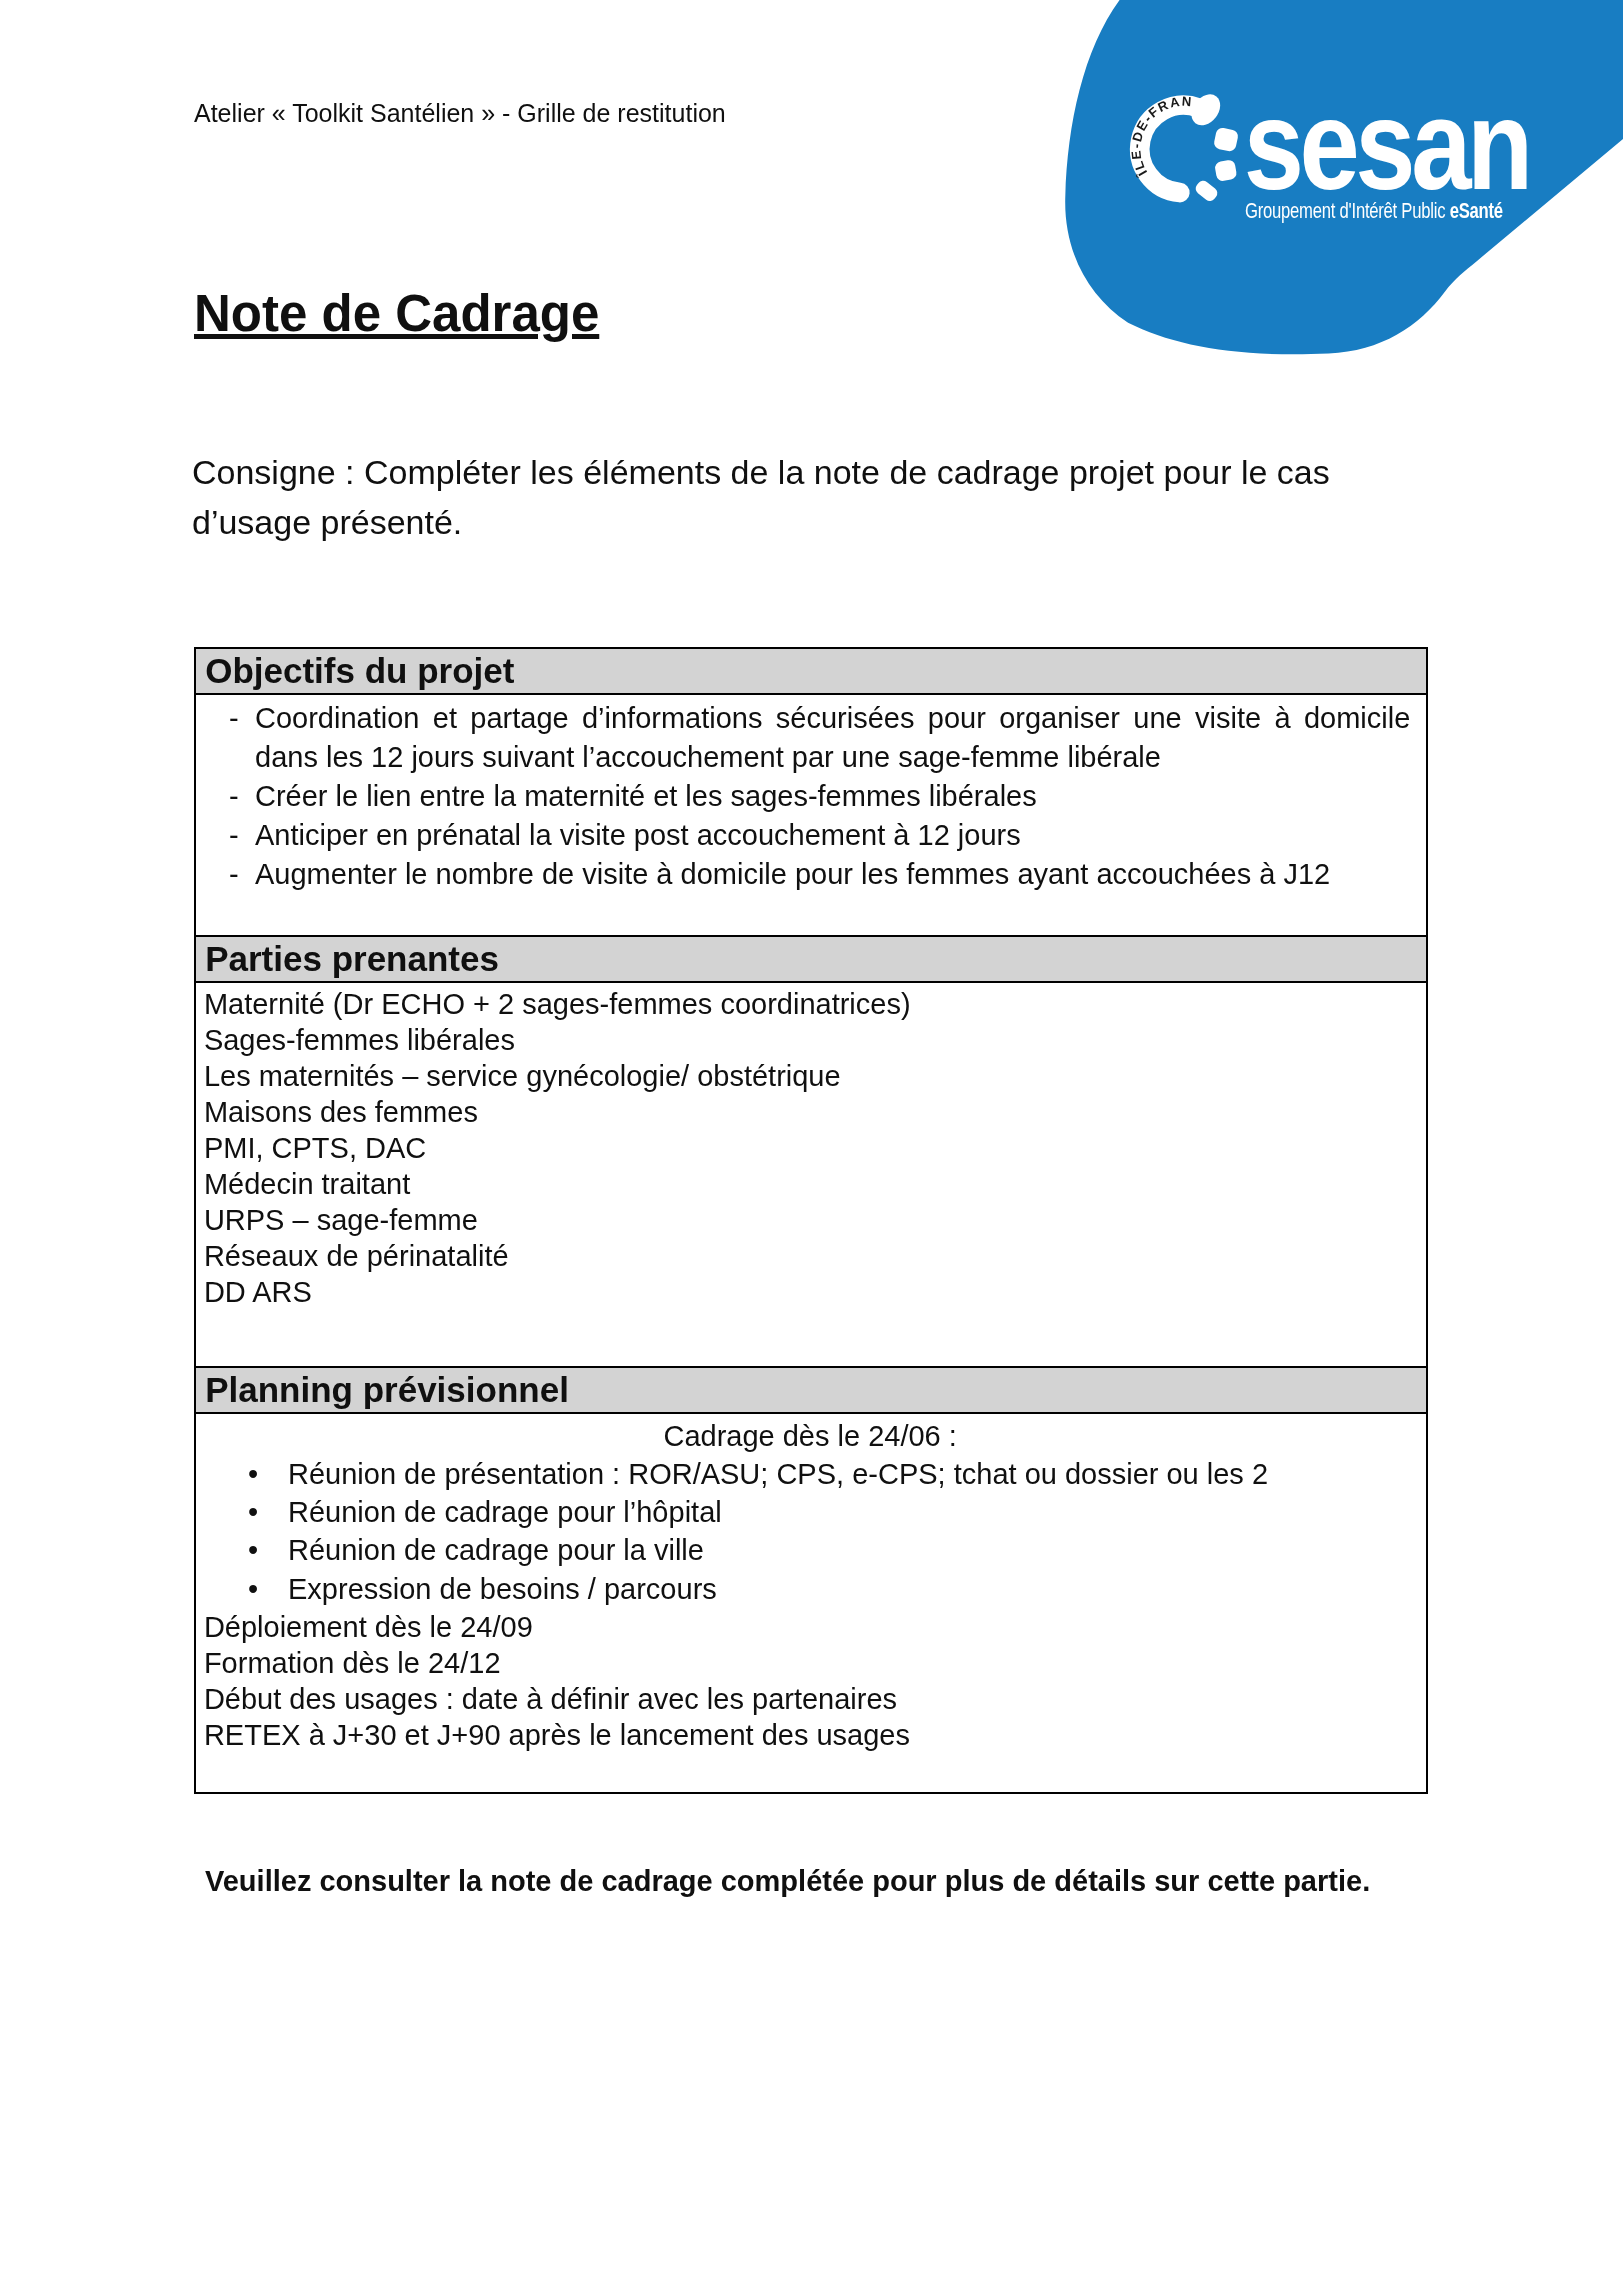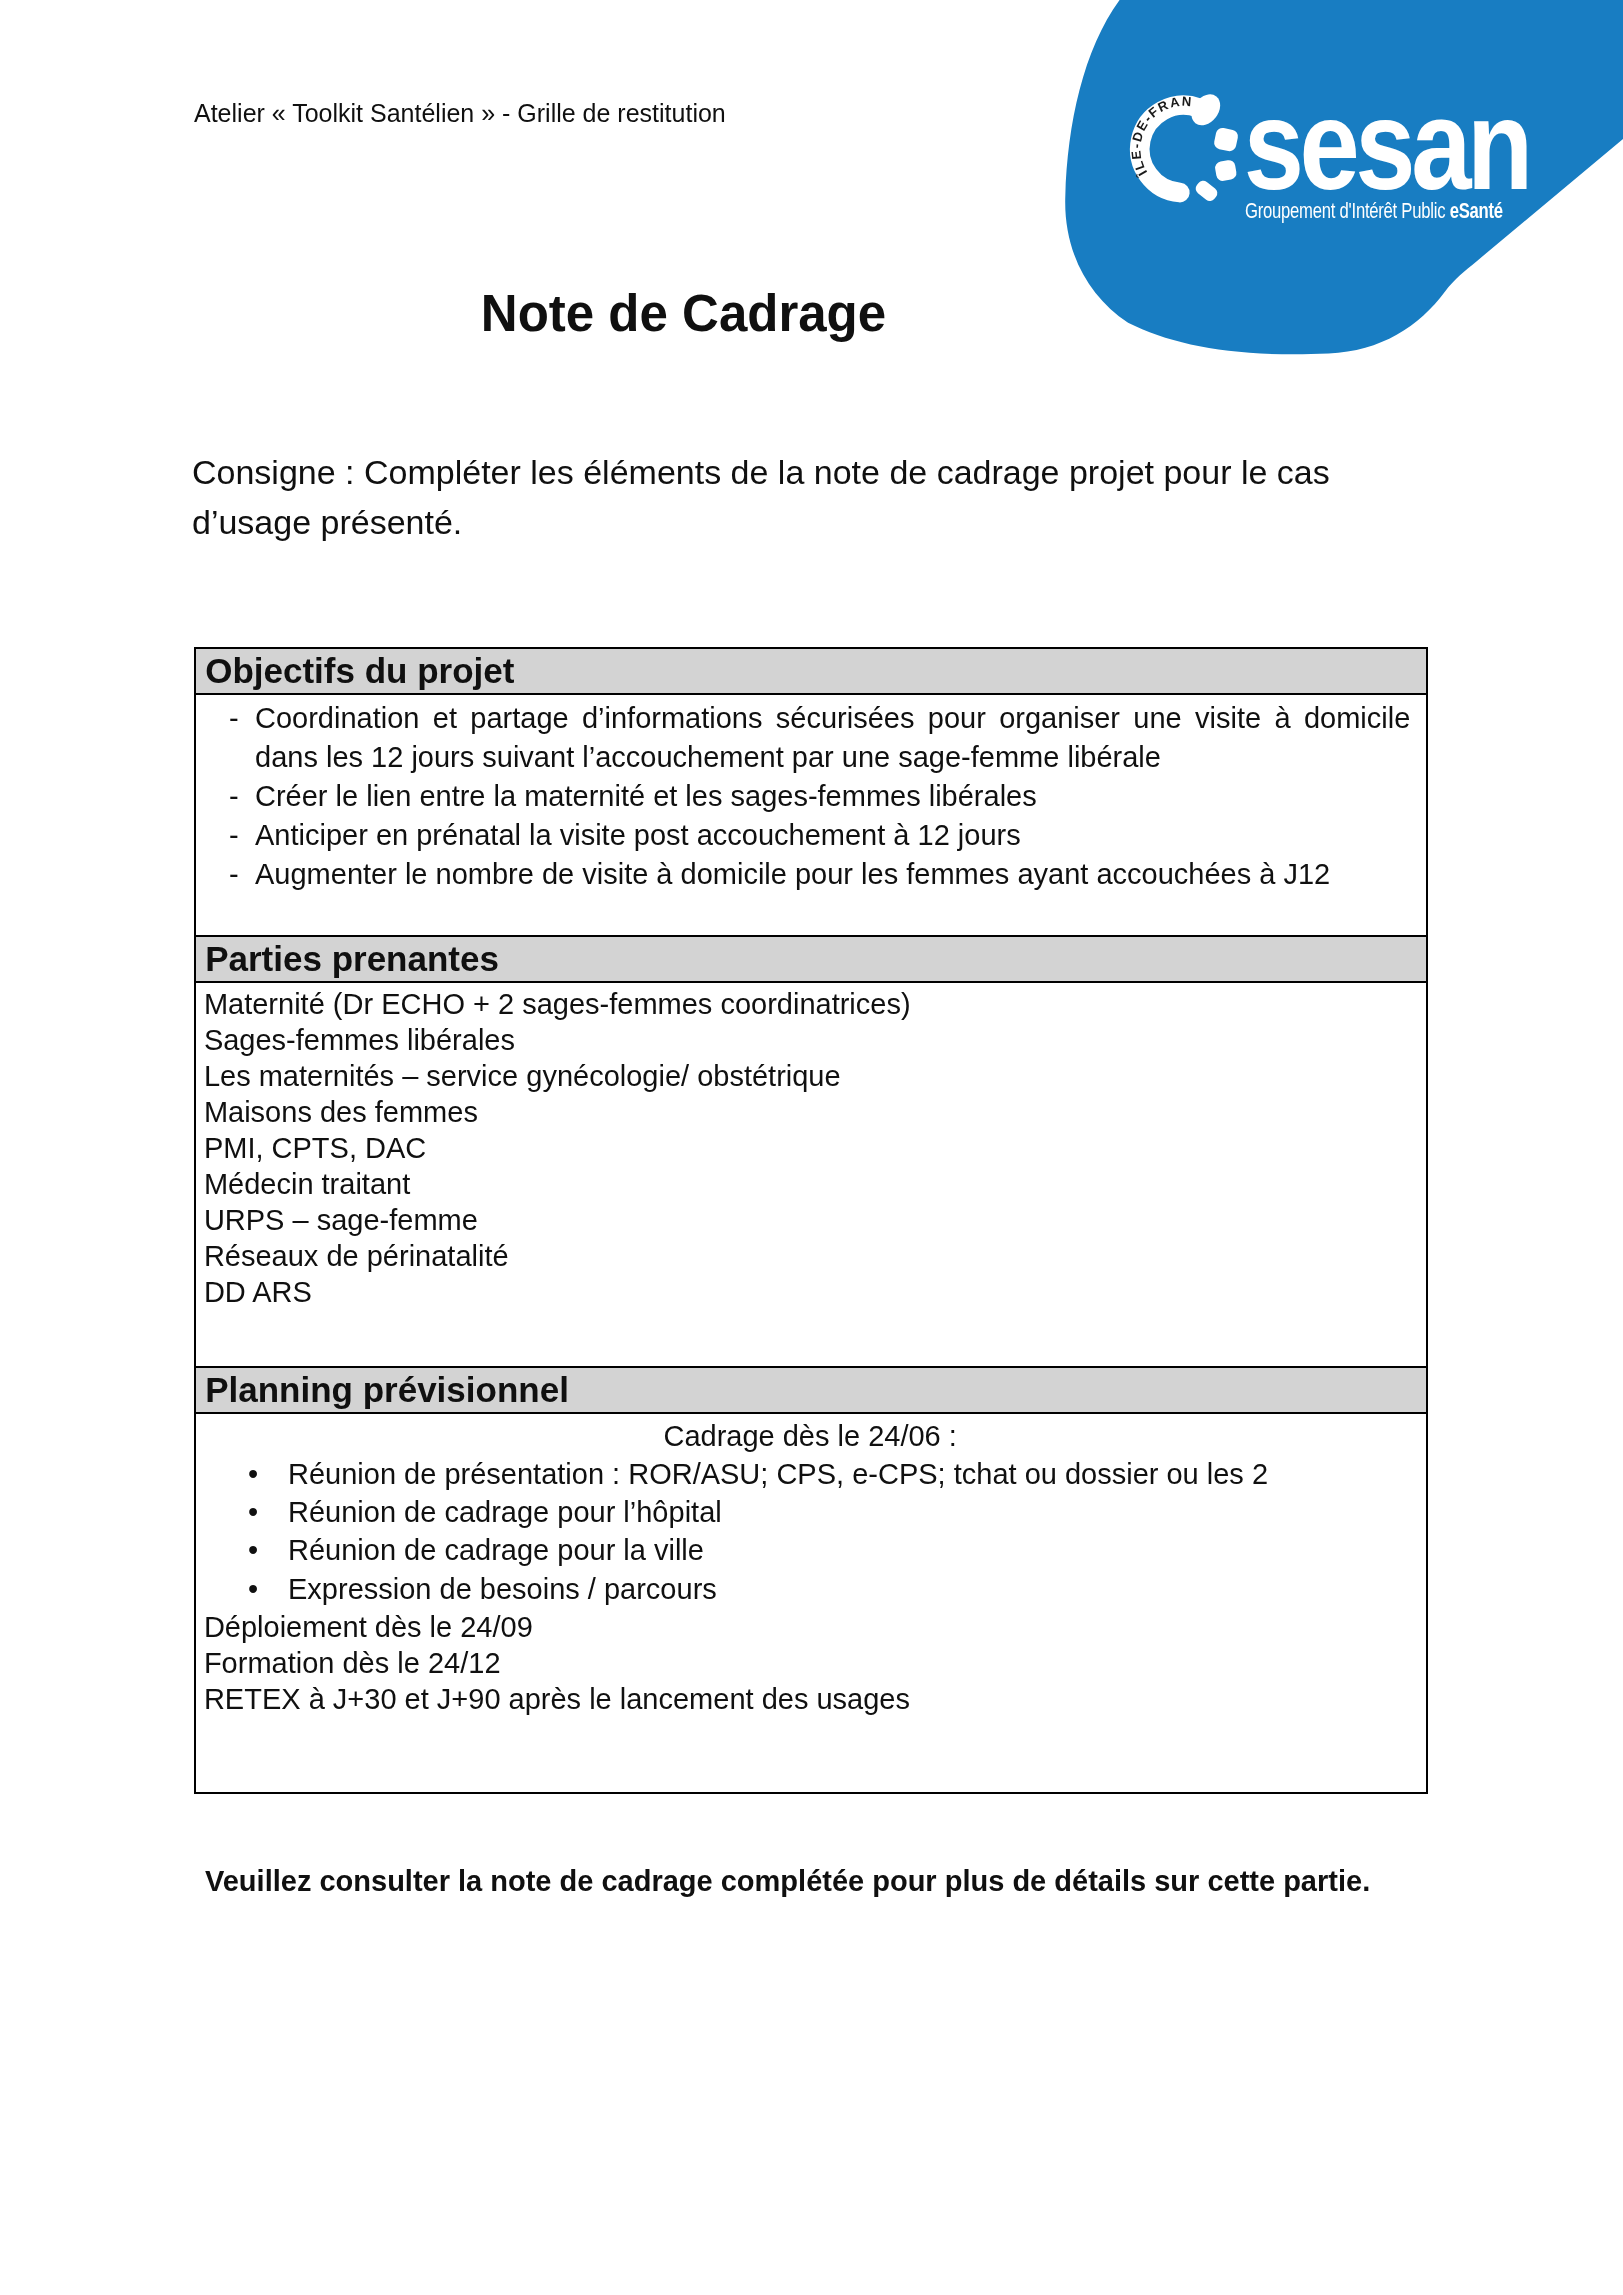--- a/index.html
+++ b/index.html
@@ -3,22 +3,22 @@
 <meta charset="utf-8">
 <style>
   html,body{margin:0;padding:0;background:#888;}
   .page{
     position:relative;width:1623px;height:2295px;background:#ffffff;
     font-family:"Liberation Sans",sans-serif;color:#101010;overflow:hidden;
     margin:0 auto;
   }
   .header-line{position:absolute;left:194px;top:96px;font-size:25px;line-height:34px;}
   .logo-svg{position:absolute;left:1021px;top:0;}
-  .doc-title{position:absolute;left:194px;top:285px;width:979px;text-align:center;
-    font-size:51px;font-weight:bold;line-height:58px;}
+  .doc-title{position:absolute;left:194px;top:285px;width:979px;text-align:left;
+    font-size:51px;font-weight:bold;line-height:58px;text-decoration:underline;}
   .consigne{position:absolute;left:192px;top:447px;width:1256px;font-size:34px;
     line-height:50px;white-space:pre-line;}
   .tbl{position:absolute;left:194px;top:647px;width:1234px;border:2px solid #000;
     box-sizing:border-box;background:#fff;}
   .sec-head{background:#d3d3d3;border-bottom:2px solid #000;font-size:35px;font-weight:bold;
     height:44px;line-height:44px;padding-left:9.2px;}
   .sec-head.not-first{border-top:2px solid #000;}
   .sec-body{box-sizing:border-box;font-size:29px;overflow:hidden;}
   .sec-body.objectifs{height:240px;padding:3.9px 15.7px 0 0;}
   .dash-item{position:relative;padding-left:59px;line-height:39px;text-align:justify;}
@@ -93,20 +93,21 @@
 
     <div class="sec-head not-first">Planning prévisionnel</div>
     <div class="sec-body planning">
       <div class="intro-line">Cadrage dès le 24/06 :</div>
       <div class="dot-item" data-bullet="•">Réunion de présentation : ROR/ASU; CPS, e-CPS; tchat ou dossier ou les 2</div>
       <div class="dot-item" data-bullet="•">Réunion de cadrage pour l’hôpital</div>
       <div class="dot-item" data-bullet="•">Réunion de cadrage pour la ville</div>
       <div class="dot-item" data-bullet="•">Expression de besoins / parcours</div>
       <div class="plain-line">Déploiement dès le 24/09</div>
       <div class="plain-line">Formation dès le 24/12</div>
+      <div class="plain-line">Début des usages : date à définir avec les partenaires</div>
       <div class="plain-line">RETEX à J+30 et J+90 après le lancement des usages</div>
     </div>
 
   </div>
 
   <div class="footer-note">Veuillez consulter la note de cadrage complétée pour plus de détails sur cette partie.</div>
 
 </div>
 
 

